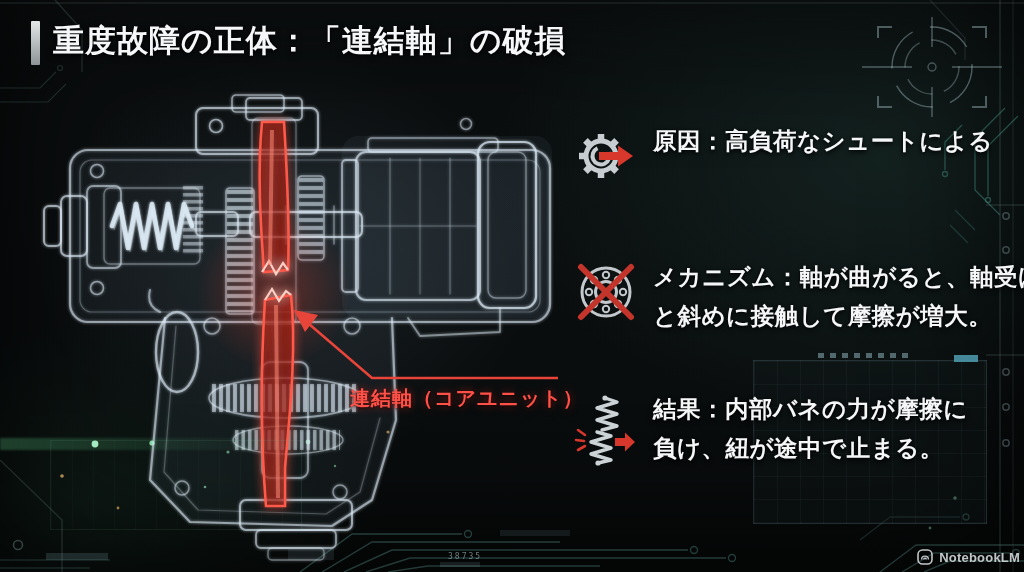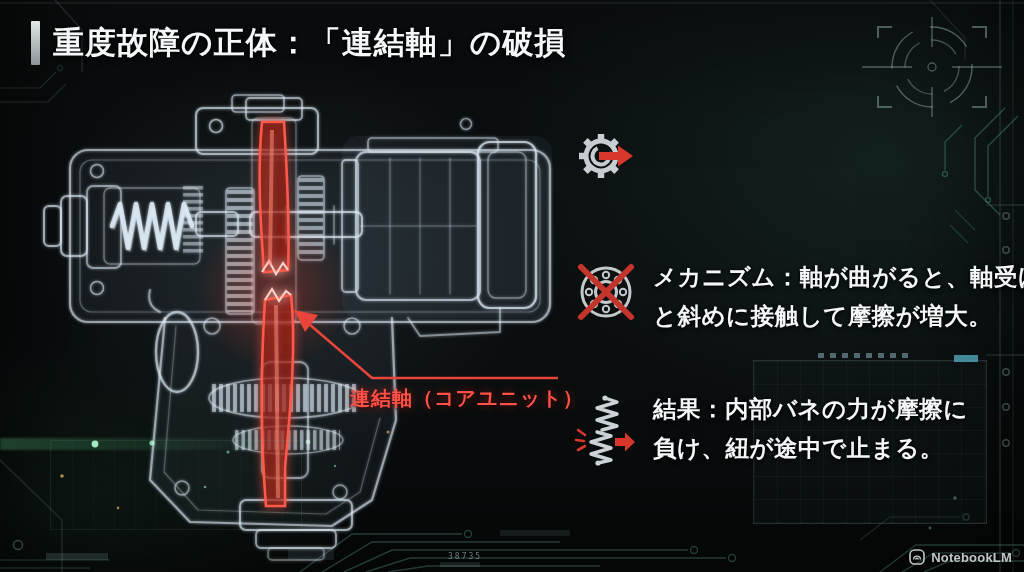--- a/index.html
+++ b/index.html
@@ -14,21 +14,21 @@
     box-shadow: inset 0 0 140px rgba(0,0,0,.85);
   }
   svg{display:block}
   .layer{position:absolute;left:0;top:0;width:1024px;height:572px;}
 
   
   .title-row{position:absolute;left:31px;top:21px;display:flex;align-items:flex-start;gap:13px;}
   .title-bar{width:9px;height:44px;background:linear-gradient(180deg,#e3e7e8,#8d9396);border-radius:1px;}
   .title-text{
     color:#f5f7f8;font-size:31px;font-weight:bold;letter-spacing:1px;line-height:44px;
-    text-shadow:0 2px 6px rgba(0,0,0,.9), 0 0 2px rgba(0,0,0,.8);white-space:nowrap;
+    text-shadow:0 2px 6px rgba(0,0,0,.9), 0 0 2px rgba(0,0,0,.8);white-space:nowrap;font-family:Liberation Mono, monospace;
   }
 
   
   .bullet{position:absolute;left:574px;display:flex;gap:15px;align-items:flex-start;width:450px;}
   .bullet .bicon{flex:0 0 64px;margin-top:2px;}
   .bullet .btext{
     color:#f4f6f7;font-size:23.5px;font-weight:bold;line-height:39px;letter-spacing:0.5px;
     text-shadow:0 2px 5px rgba(0,0,0,.95), 0 0 2px rgba(0,0,0,.8);white-space:nowrap;
   }
   .b1{top:122px}.b2{top:258px}.b3{top:390px}
@@ -65,21 +65,21 @@
 
   
   .counter{
     position:absolute;left:424px;top:552px;color:#9fb8bd;opacity:.65;
     font-size:8px;letter-spacing:2px;font-family:"DejaVu Sans Mono","Liberation Mono",monospace;margin-left:24px;
   }
   .decor-bar{position:absolute;background:rgba(150,185,195,.35);}
 
   
   .watermark{
-    position:absolute;right:12px;bottom:7px;display:flex;align-items:center;gap:6px;
+    position:absolute;right:4px;bottom:7px;display:flex;align-items:center;gap:6px;
     color:#d7dbdd;font-size:13px;font-weight:600;opacity:.9;letter-spacing:.2px;
   }
 </style>
 </head>
 <body>
 
 <div class="stage">
 
   <svg class="layer" viewBox="0 0 1024 572" aria-hidden="true">
 
@@ -310,20 +310,21 @@
               <line x1="17.1" y1="22.1" x2="11.4" y2="16.4"></line>
             <line x1="27" y1="18" x2="27" y2="10"></line>
               <line x1="36.9" y1="22.1" x2="42.6" y2="16.4"></line>
           </g>
           <circle cx="27" cy="32" r="8.5" stroke-width="4" stroke-dasharray="40 14" transform="rotate(-25 27 32)"></circle>
         </g>
         <polygon points="25,28 44,28 44,21.5 59,32 44,42.5 44,36 25,36" fill="#d8372c"></polygon>
       </svg>
     </span>
     <div class="btext">
+      <div>原因：高負荷なシュートによる</div>
     </div>
   </div>
 
   <div class="bullet b2">
     <span class="bicon">
       <svg width="64" height="64" viewBox="0 0 64 64">
         <g stroke="#c2c8cb" fill="none">
           <circle cx="32" cy="32" r="24" stroke-width="3"></circle>
           <circle cx="32" cy="32" r="10.5" stroke-width="3"></circle>
           <g stroke-width="2">

